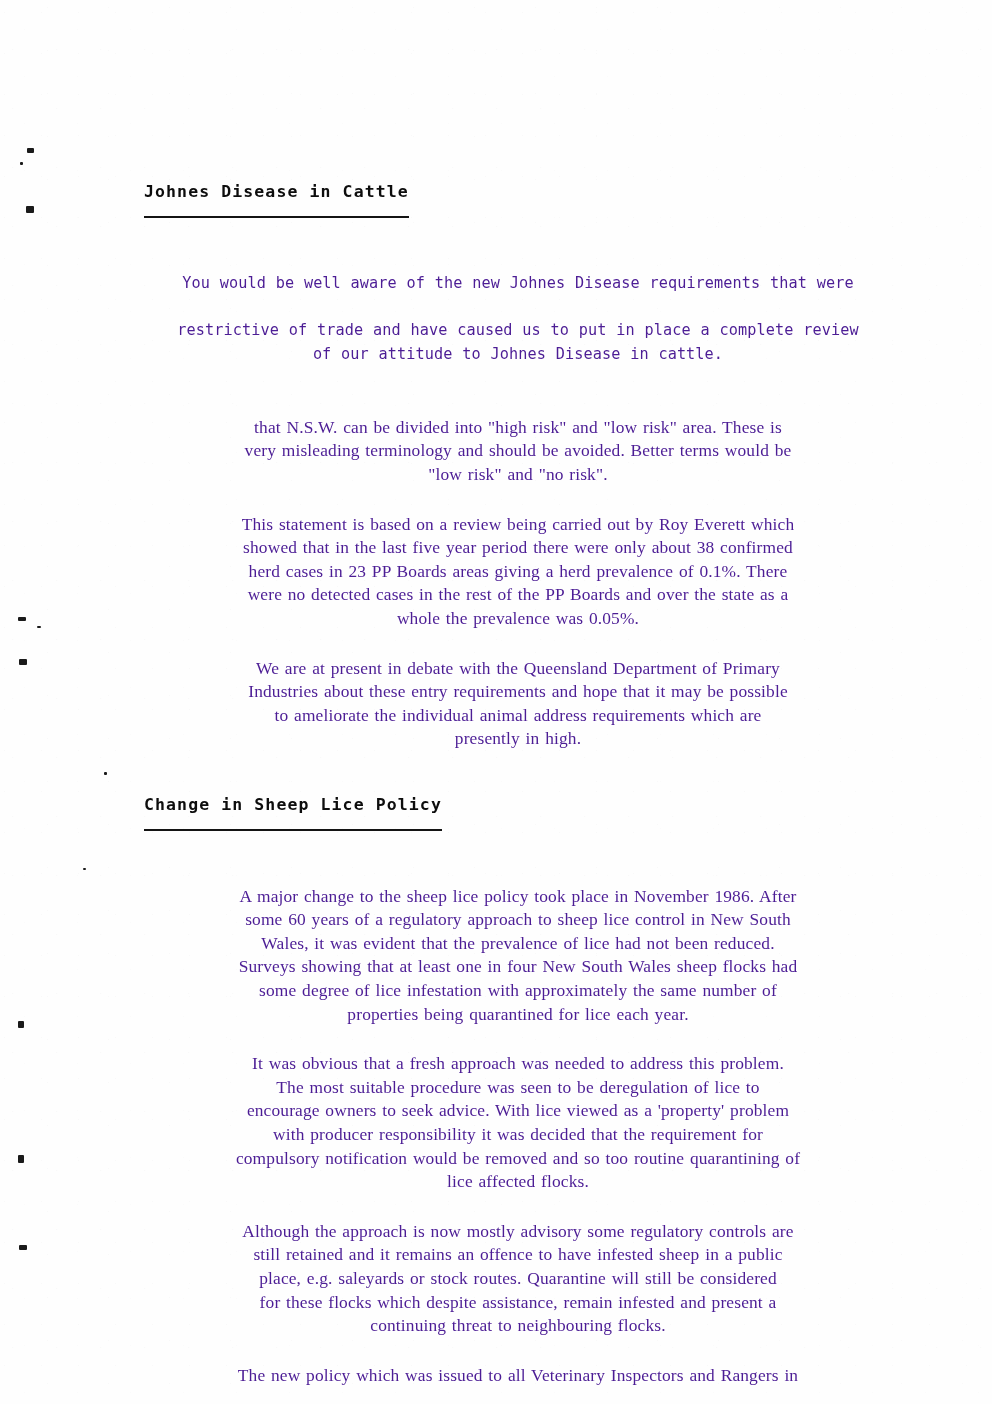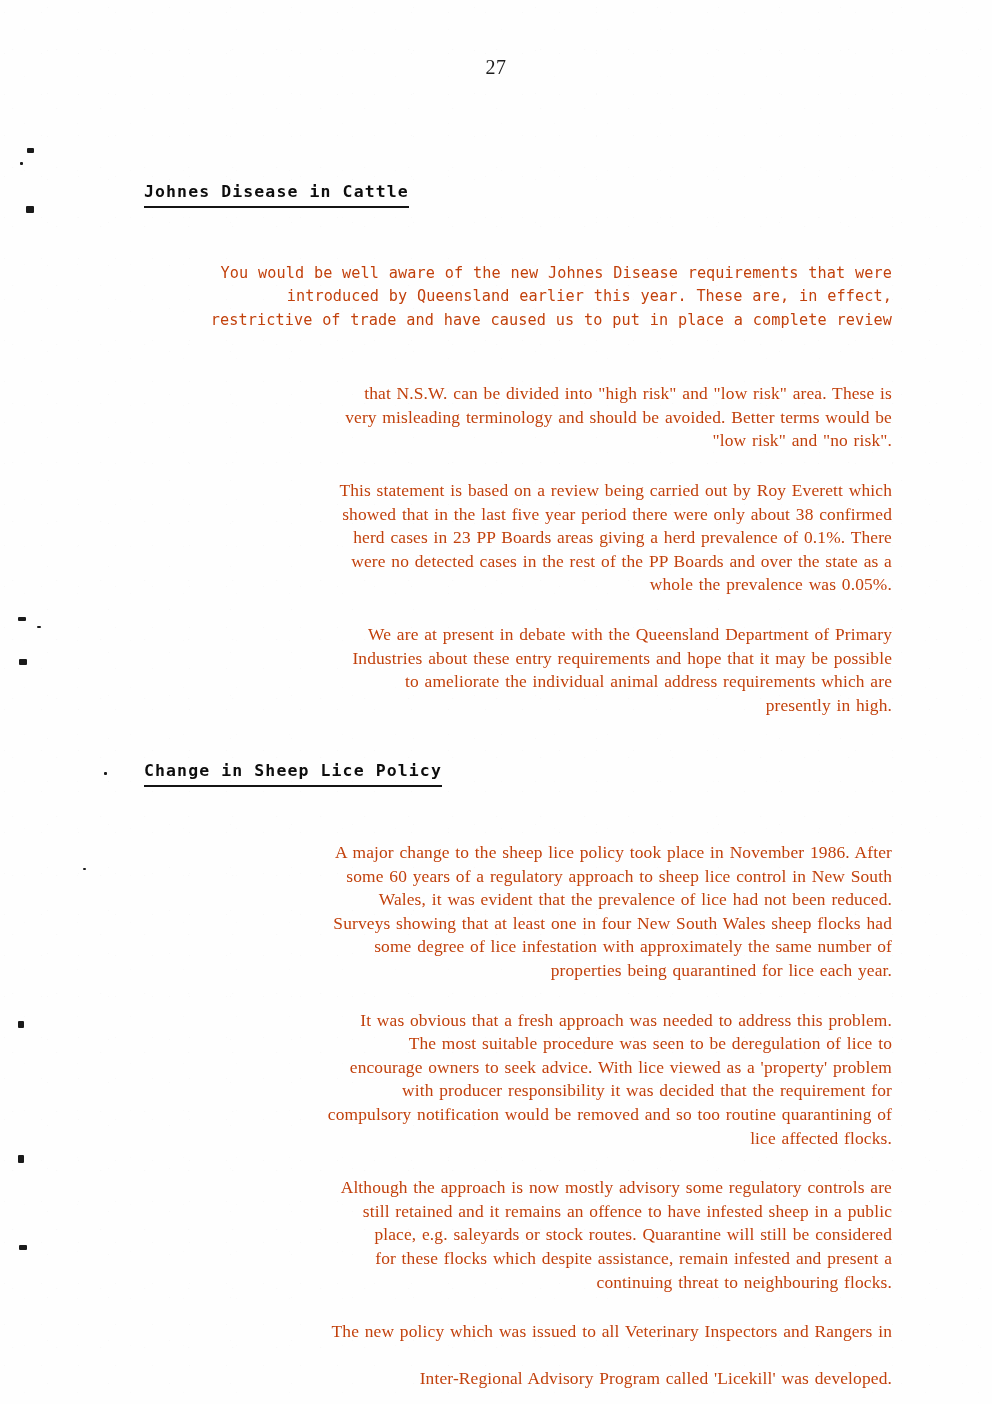--- a/index.html
+++ b/index.html
@@ -56,32 +56,32 @@
 
   h2.section-heading {
     margin: 0 0 28px 0;
     font-family: "DejaVu Sans Mono", monospace;
     font-size: 16.5px;
     font-weight: bold;
     letter-spacing: 1.1px;
     color: #0d0d0d;
     display: inline-block;
     border-bottom: 2px solid #141414;
-    padding-bottom: 4px;
+    padding-bottom: 14px;
     line-height: 1.2;
   }
   .heading-wrap { line-height: 0; margin-bottom: 26px; }
 
   p.para {
     margin: 0 0 26px 0;
     font-family: "Liberation Serif", serif;
     font-size: 17.4px;
     line-height: 23.6px;
-    color: #c2410c;
-    text-align: right;
+    color: #4c1d95;
+    text-align: center;
     letter-spacing: 0.15px;
     word-spacing: 1.2px;
   }
   p.para.mono {
     font-family: "DejaVu Sans Mono", monospace;
     font-size: 15.2px;
     line-height: 23.6px;
     letter-spacing: 0.1px;
     word-spacing: 0.5px;
   }
@@ -96,25 +96,24 @@
     border-radius: 1px;
   }
 </style>
 </head>
 <body>
 
 <div class="page">
 
   <div class="grain"></div>
 
-  <div class="page-number">27</div>
 
   <div class="content" id="body-root">
       <div class="heading-wrap"><h2 class="section-heading">Johnes Disease in Cattle</h2></div>
-      <p class="para mono"><span>You would be well aware of the new Johnes Disease requirements that were</span><br><span>introduced by Queensland earlier this year. These are, in effect,</span><br><span>restrictive of trade and have caused us to put in place a complete review</span><br></p>
+      <p class="para mono"><span>You would be well aware of the new Johnes Disease requirements that were</span><br><br><span>restrictive of trade and have caused us to put in place a complete review</span><br><span>of our attitude to Johnes Disease in cattle.</span></p>
       <p class="para"><br><span>that N.S.W. can be divided into "high risk" and "low risk" area. These is</span><br><span>very misleading terminology and should be avoided. Better terms would be</span><br><span>"low risk" and "no risk".</span></p>
       <p class="para"><span>This statement is based on a review being carried out by Roy Everett which</span><br><span>showed that in the last five year period there were only about 38 confirmed</span><br><span>herd cases in 23 PP Boards areas giving a herd prevalence of 0.1%. There</span><br><span>were no detected cases in the rest of the PP Boards and over the state as a</span><br><span>whole the prevalence was 0.05%.</span></p>
       <p class="para"><span>We are at present in debate with the Queensland Department of Primary</span><br><span>Industries about these entry requirements and hope that it may be possible</span><br><span>to ameliorate the individual animal address requirements which are</span><br><span>presently in high.</span></p>
       <div class="heading-wrap gap-before-heading"><h2 class="section-heading">Change in Sheep Lice Policy</h2></div>
       <p class="para"><span>A major change to the sheep lice policy took place in November 1986. After</span><br><span>some 60 years of a regulatory approach to sheep lice control in New South</span><br><span>Wales, it was evident that the prevalence of lice had not been reduced.</span><br><span>Surveys showing that at least one in four New South Wales sheep flocks had</span><br><span>some degree of lice infestation with approximately the same number of</span><br><span>properties being quarantined for lice each year.</span></p>
       <p class="para"><span>It was obvious that a fresh approach was needed to address this problem.</span><br><span>The most suitable procedure was seen to be deregulation of lice to</span><br><span>encourage owners to seek advice. With lice viewed as a 'property' problem</span><br><span>with producer responsibility it was decided that the requirement for</span><br><span>compulsory notification would be removed and so too routine quarantining of</span><br><span>lice affected flocks.</span></p>
       <p class="para"><span>Although the approach is now mostly advisory some regulatory controls are</span><br><span>still retained and it remains an offence to have infested sheep in a public</span><br><span>place, e.g. saleyards or stock routes. Quarantine will still be considered</span><br><span>for these flocks which despite assistance, remain infested and present a</span><br><span>continuing threat to neighbouring flocks.</span></p>
       <p class="para"><span>The new policy which was issued to all Veterinary Inspectors and Rangers in</span><br><br><span>Inter-Regional Advisory Program called 'Licekill' was developed.</span></p>
     </div>
 

